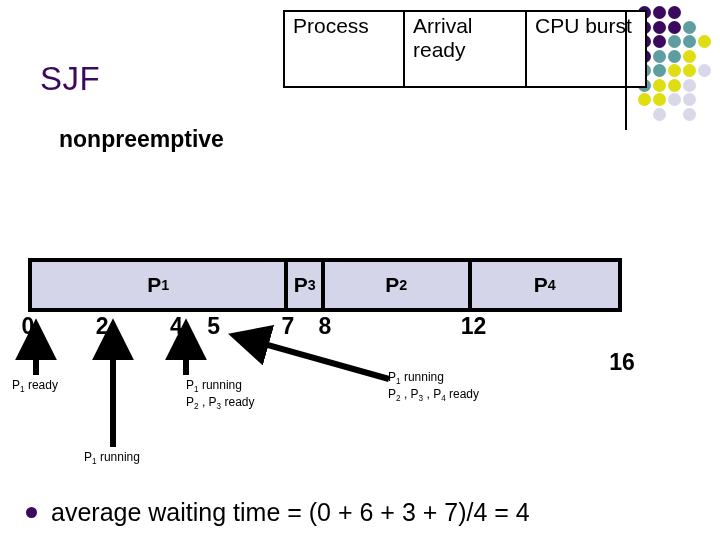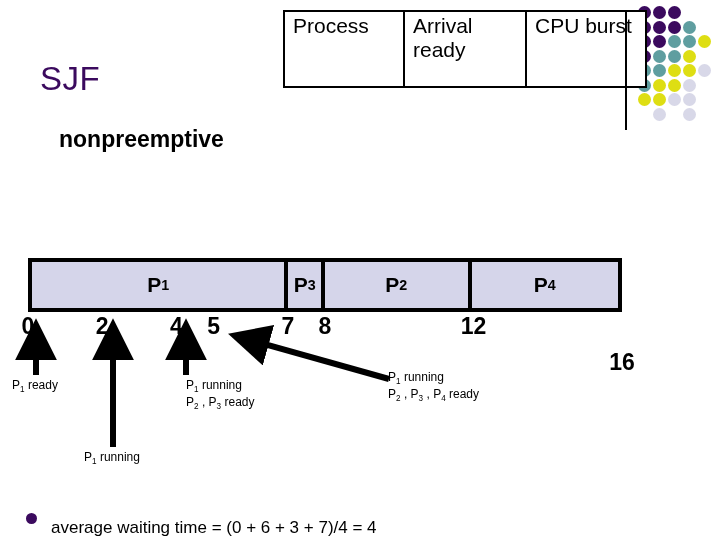--- a/index.html
+++ b/index.html
@@ -144,23 +144,22 @@
     gap: 14px;
   }
   #avg-bullet {
     width: 11px;
     height: 11px;
     border-radius: 50%;
     background: #3b0a5e;
     flex: none;
   }
   #avg-text {
-    font-size: 17px;
+    font-size: 25px;
     white-space: nowrap;
-    margin-top: 20px;
   }
 </style>
 </head>
 <body>
 
 <div id="dot-grid">
     <div class="dot" style="left: 0px; top: 0px; background: rgb(59, 10, 94);"></div>
     <div class="dot" style="left: 15px; top: 0px; background: rgb(59, 10, 94);"></div>
     <div class="dot" style="left: 30px; top: 0px; background: rgb(59, 10, 94);"></div>
     <div class="dot" style="left: 0px; top: 14.5px; background: rgb(59, 10, 94);"></div>

